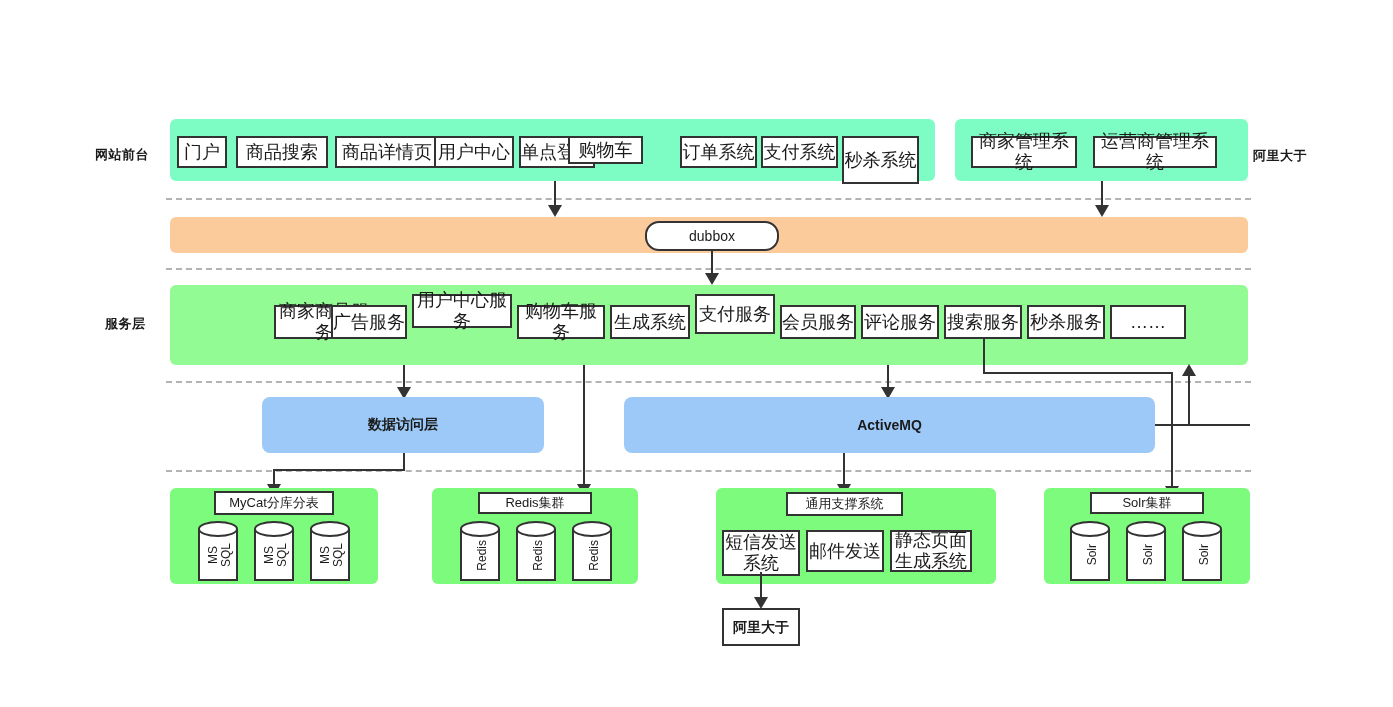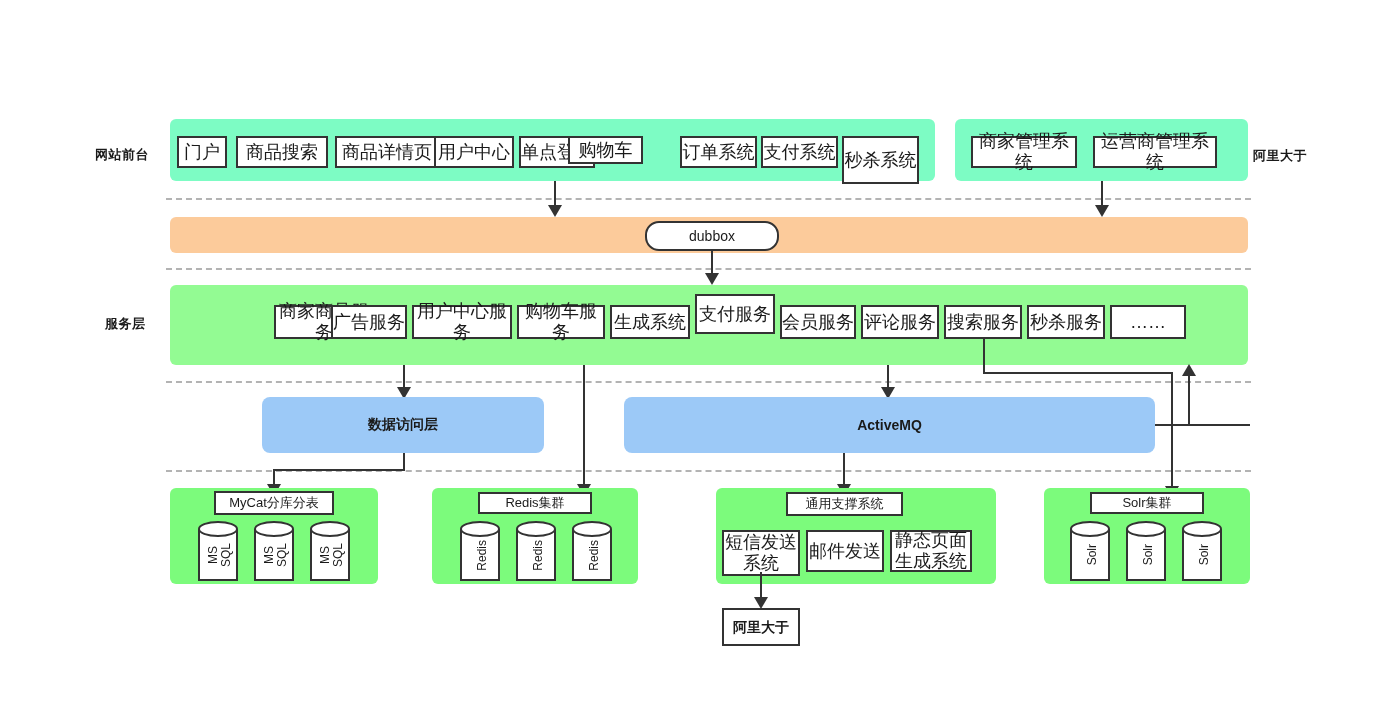--- a/index.html
+++ b/index.html
@@ -71,21 +71,21 @@
   <div class="arrow down" style="left:1095px;top:205px;"></div>
 
   <div class="ln v" style="left:711px;top:251px;height:24px;"></div>
   <div class="arrow down" style="left:705px;top:273px;"></div>
 
   <div class="side-label" style="left:105px;top:315px;">服务层</div>
   <div class="band band-service" style="left:170px;top:285px;width:1078px;height:80px;"></div>
 
   <div class="node" style="left:226px;top:305px;width:100px;height:34px;margin-left:48px;">商家商品服务</div>
   <div class="node" style="left:331px;top:305px;width:76px;height:34px;">广告服务</div>
-  <div class="node" style="left:412px;top:305px;width:100px;height:34px;">用户中心服务</div>
+  <div class="node" style="left:412px;top:294px;width:100px;height:34px;">用户中心服务</div>
   <div class="node" style="left:517px;top:305px;width:88px;height:34px;">购物车服务</div>
   <div class="node" style="left:610px;top:305px;width:80px;height:34px;">生成系统</div>
   <div class="node" style="left:695px;top:294px;width:80px;height:40px;">支付服务</div>
   <div class="node" style="left:780px;top:305px;width:76px;height:34px;">会员服务</div>
   <div class="node" style="left:861px;top:305px;width:78px;height:34px;">评论服务</div>
   <div class="node" style="left:944px;top:305px;width:78px;height:34px;">搜索服务</div>
   <div class="node" style="left:1027px;top:305px;width:78px;height:34px;">秒杀服务</div>
   <div class="node" style="left:1110px;top:305px;width:76px;height:34px;">……</div>
 
   <div class="ln v" style="left:403px;top:365px;height:24px;"></div>

